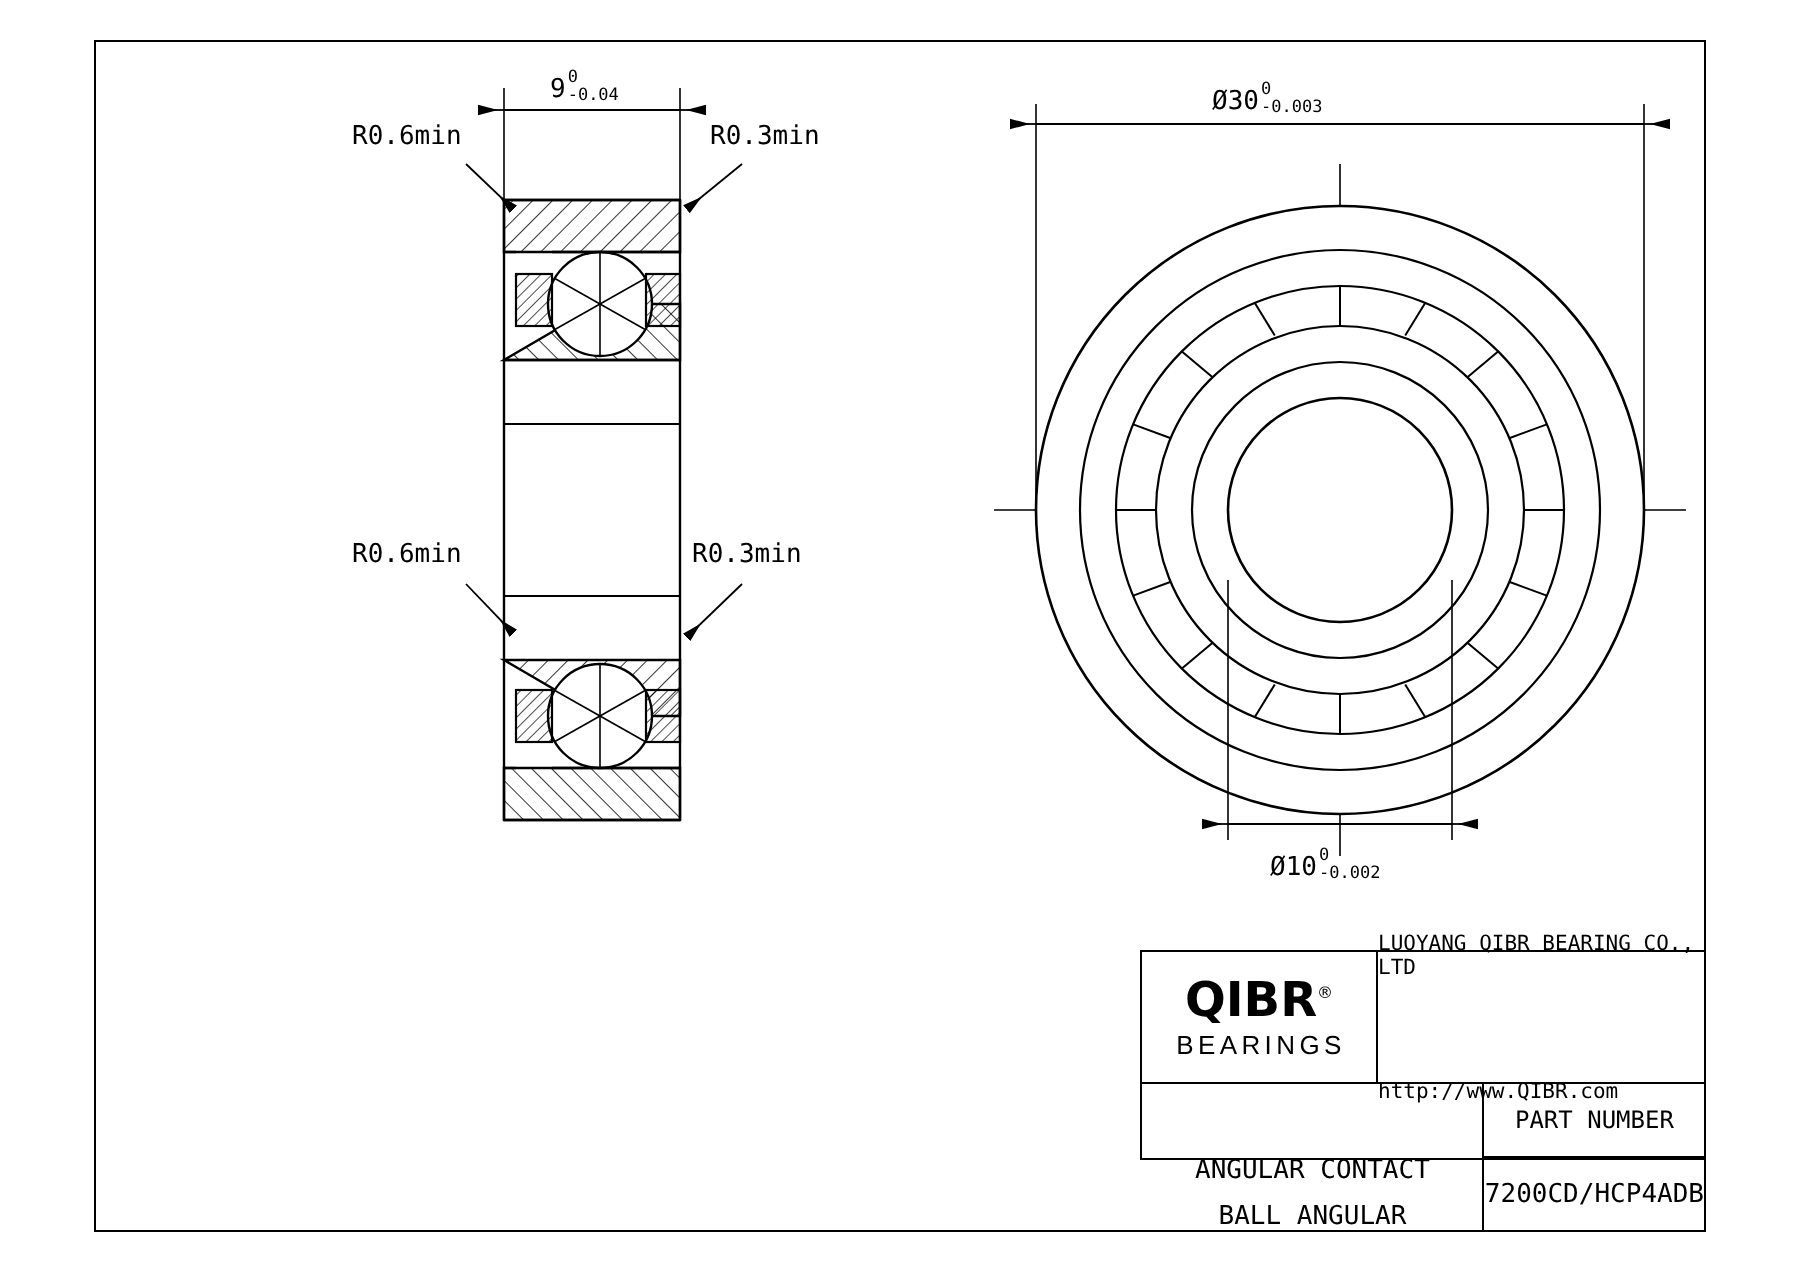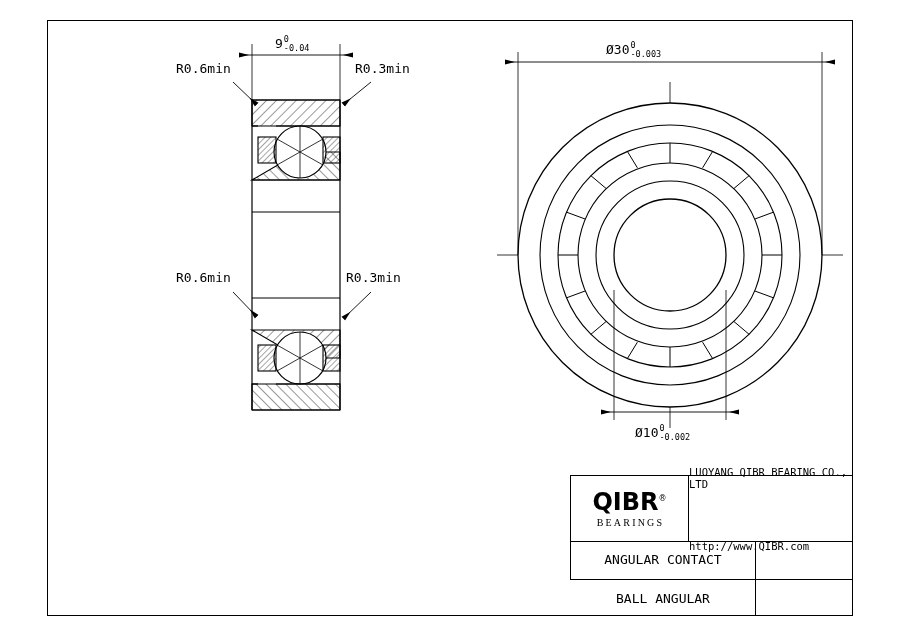--- a/index.html
+++ b/index.html
@@ -93,22 +93,22 @@
     letter-spacing: 0px;
     line-height: 1;
     position: relative;
   }
   .logo-reg {
     font-size: 8px;
     vertical-align: super;
     font-weight: normal;
   }
   .logo-sub {
-    font-family: Liberation Serif, serif;
-    font-size: 10px;
+    font-family: Liberation Sans, sans-serif;
+    font-size: 13px;
     letter-spacing: 2.2px;
     margin-top: 3px;
     margin-left: 2px;
   }
   .tb-company {
     flex: 1;
     display: flex;
     flex-direction: column;
     align-items: flex-start;
     justify-content: center;
@@ -130,22 +130,22 @@
     height: 74px;
     display: flex;
   }
   .tb-desc {
     width: 185px;
     border-right: 1.3px solid #000;
     box-sizing: border-box;
     display: flex;
     flex-direction: column;
     align-items: center;
-    justify-content: center;
-    gap: 24px;
+    justify-content: flex-end;
+    gap: 8px;
     font-size: 13px;
   }
   .tb-part {
     flex: 1;
     display: flex;
     flex-direction: column;
     box-sizing: border-box;
   }
   .tb-part .pn-label {
     height: 37px;
@@ -342,16 +342,20 @@
       <div class="tb-company">
         <div class="c1">LUOYANG QIBR BEARING CO., LTD</div>
         <div class="c2">http://www.QIBR.com</div>
       </div>
     </div>
     <div class="tb-bottom">
       <div class="tb-desc">
         <div>ANGULAR CONTACT</div>
         <div>BALL ANGULAR</div>
       </div>
+      <div class="tb-part">
+        <div class="pn-label">PART NUMBER</div>
+        <div class="pn-value">7200CD/HCP4ADB</div>
+      </div>
     </div>
   </div>
 
 </div>
 
 </body></html>

